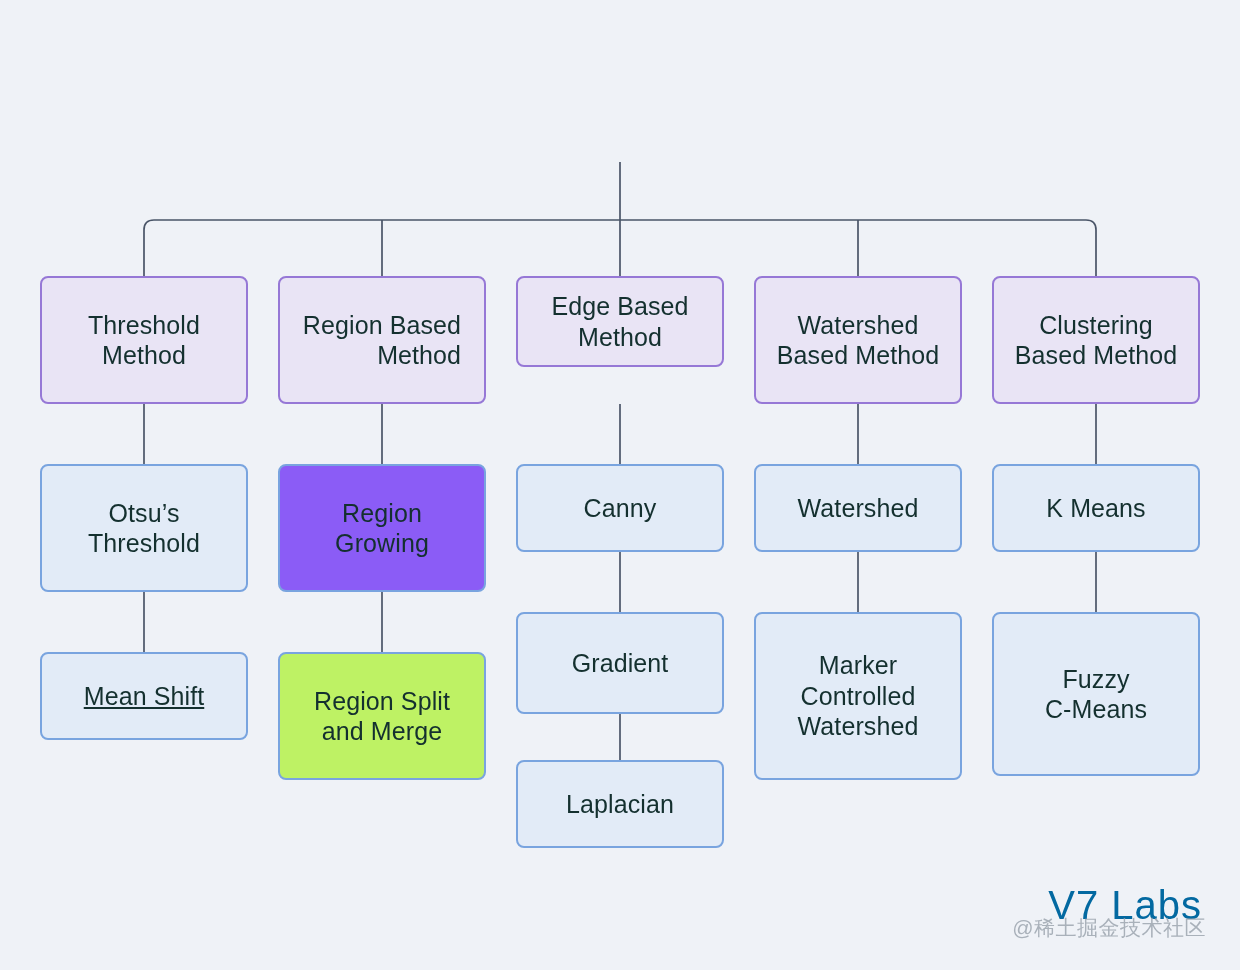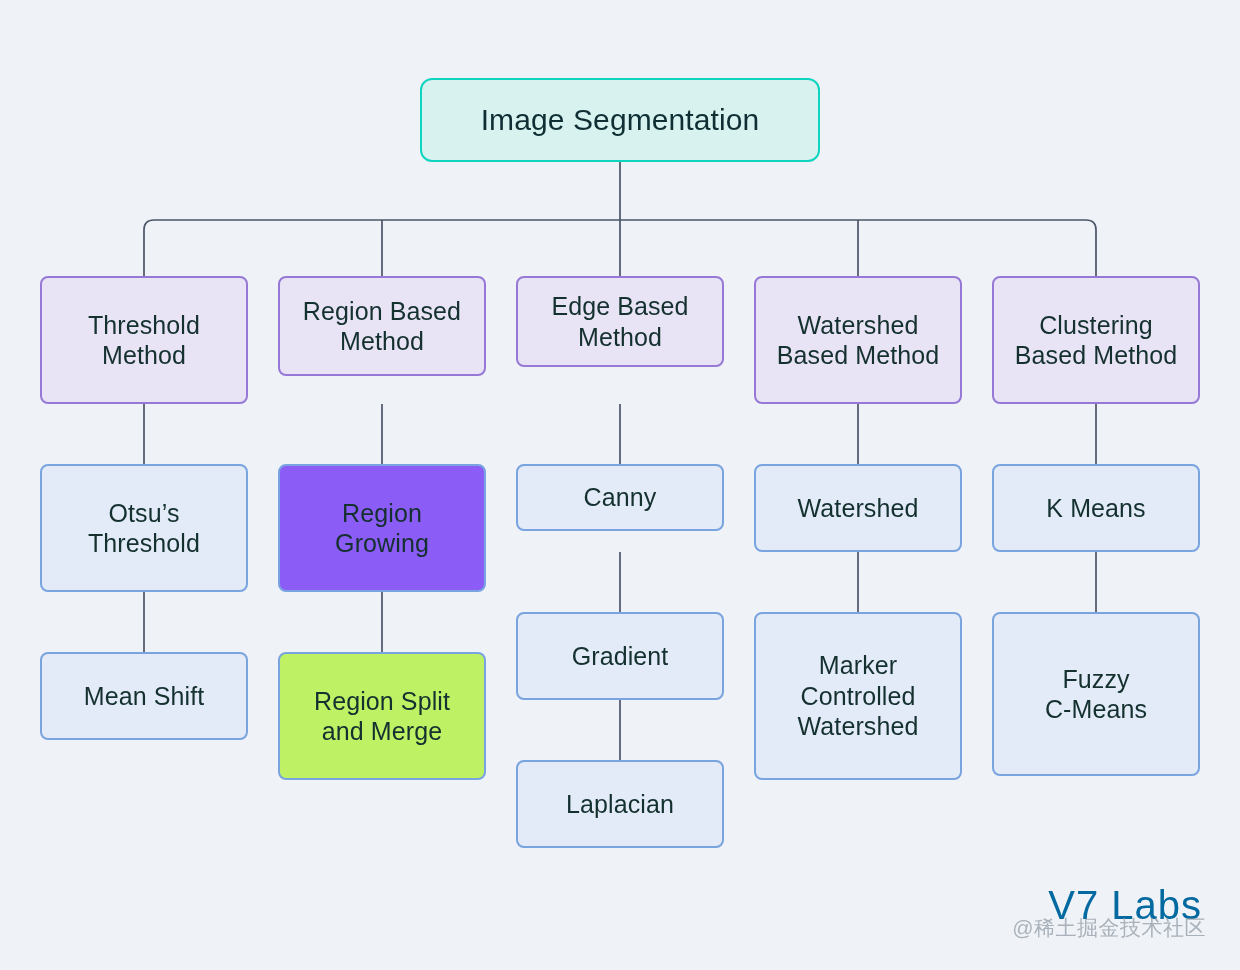--- a/index.html
+++ b/index.html
@@ -104,42 +104,41 @@
       <path d="M 382 592 L 382 652" fill="none" stroke="#4a5568" stroke-width="1.7"></path>
       <path d="M 620 404 L 620 464" fill="none" stroke="#4a5568" stroke-width="1.7"></path>
       <path d="M 620 552 L 620 612" fill="none" stroke="#4a5568" stroke-width="1.7"></path>
       <path d="M 620 700 L 620 760" fill="none" stroke="#4a5568" stroke-width="1.7"></path>
       <path d="M 858 404 L 858 464" fill="none" stroke="#4a5568" stroke-width="1.7"></path>
       <path d="M 858 552 L 858 612" fill="none" stroke="#4a5568" stroke-width="1.7"></path>
       <path d="M 1096 404 L 1096 464" fill="none" stroke="#4a5568" stroke-width="1.7"></path>
       <path d="M 1096 552 L 1096 612" fill="none" stroke="#4a5568" stroke-width="1.7"></path>
     </svg>
 
-  <div class="node root" style="left: 420px; top: 78px; width: 400px; height: 84px; background: rgb(216, 242, 239); border-color: rgb(15, 212, 192);">Image Segmentation</div>
 
   <div class="node cat" style="left: 40px; top: 276px; width: 208px; height: 128px; background: rgb(233, 228, 245); border-color: rgb(150, 120, 214);">Threshold
 Method</div>
-  <div class="node cat" style="left: 278px; top: 276px; width: 208px; height: 100px; background: rgb(233, 228, 245); border-color: rgb(150, 120, 214);">Region Based
+  <div class="node cat" style="left: 278px; top: 276px; width: 208px; height: 128px; background: rgb(233, 228, 245); border-color: rgb(150, 120, 214); text-align: right;">Region Based
 Method</div>
   <div class="node cat" style="left: 516px; top: 276px; width: 208px; height: 91px; background: rgb(233, 228, 245); border-color: rgb(150, 120, 214);">Edge Based
 Method</div>
   <div class="node cat" style="left: 754px; top: 276px; width: 208px; height: 128px; background: rgb(233, 228, 245); border-color: rgb(150, 120, 214);">Watershed
 Based Method</div>
   <div class="node cat" style="left: 992px; top: 276px; width: 208px; height: 128px; background: rgb(233, 228, 245); border-color: rgb(150, 120, 214);">Clustering
 Based Method</div>
 
   <div class="node leaf" style="left: 40px; top: 464px; width: 208px; height: 128px; background: rgb(226, 235, 247); border-color: rgb(121, 164, 223);">Otsu’s
 Threshold</div>
-  <div class="node leaf" style="left: 40px; top: 652px; width: 208px; height: 88px; background: rgb(226, 235, 247); border-color: rgb(121, 164, 223);">Mean Shift</div>
+  <div class="node leaf" style="left: 40px; top: 652px; width: 208px; height: 88px; background: rgb(226, 235, 247); border-color: rgb(121, 164, 223); text-decoration: underline;">Mean Shift</div>
   <div class="node leaf" style="left: 278px; top: 464px; width: 208px; height: 128px; background: #8b5cf6; border-color: rgb(121, 164, 223);">Region
 Growing</div>
   <div class="node leaf" style="left: 278px; top: 652px; width: 208px; height: 128px; background: #bef264; border-color: rgb(121, 164, 223);">Region Split
 and Merge</div>
-  <div class="node leaf" style="left: 516px; top: 464px; width: 208px; height: 67px; background: rgb(226, 235, 247); border-color: rgb(121, 164, 223);">Canny</div>
-  <div class="node leaf" style="left: 516px; top: 612px; width: 208px; height: 88px; background: rgb(226, 235, 247); border-color: rgb(121, 164, 223);">Gradient</div>
+  <div class="node leaf" style="left: 516px; top: 464px; width: 208px; height: 88px; background: rgb(226, 235, 247); border-color: rgb(121, 164, 223);">Canny</div>
+  <div class="node leaf" style="left: 516px; top: 612px; width: 208px; height: 102px; background: rgb(226, 235, 247); border-color: rgb(121, 164, 223);">Gradient</div>
   <div class="node leaf" style="left: 516px; top: 760px; width: 208px; height: 88px; background: rgb(226, 235, 247); border-color: rgb(121, 164, 223);">Laplacian</div>
   <div class="node leaf" style="left: 754px; top: 464px; width: 208px; height: 88px; background: rgb(226, 235, 247); border-color: rgb(121, 164, 223);">Watershed</div>
   <div class="node leaf" style="left: 754px; top: 612px; width: 208px; height: 168px; background: rgb(226, 235, 247); border-color: rgb(121, 164, 223);">Marker
 Controlled
 Watershed</div>
   <div class="node leaf" style="left: 992px; top: 464px; width: 208px; height: 88px; background: rgb(226, 235, 247); border-color: rgb(121, 164, 223);">K Means</div>
   <div class="node leaf" style="left: 992px; top: 612px; width: 208px; height: 164px; background: rgb(226, 235, 247); border-color: rgb(121, 164, 223);">Fuzzy
 C-Means</div>
 
   <div class="wm wm-brand">V7 Labs</div>

